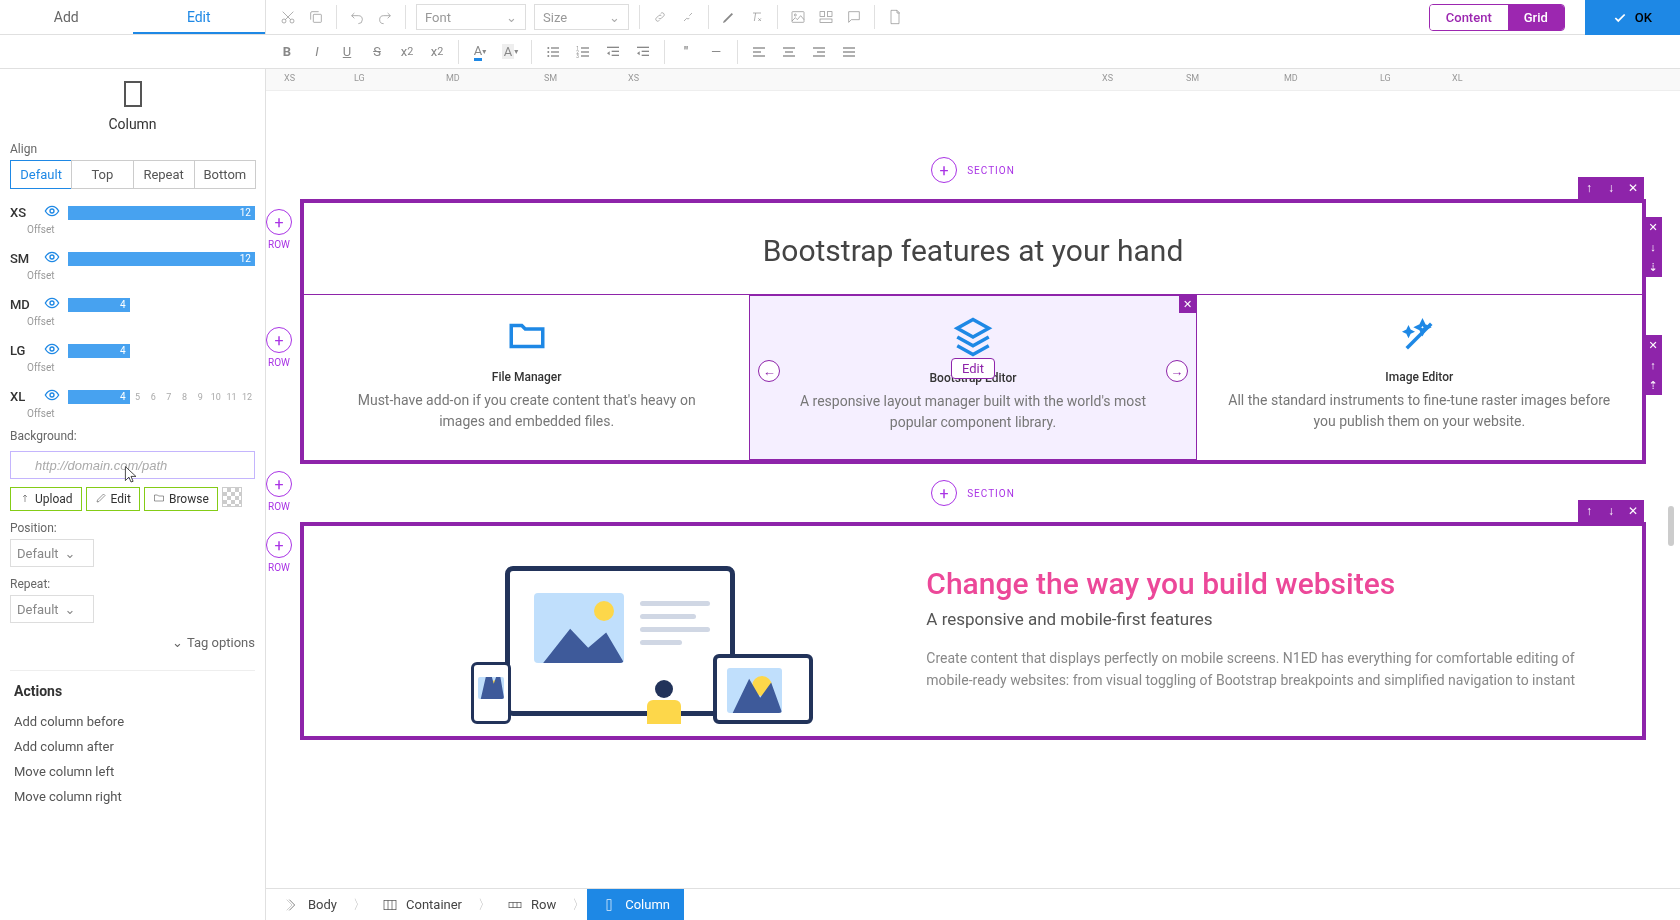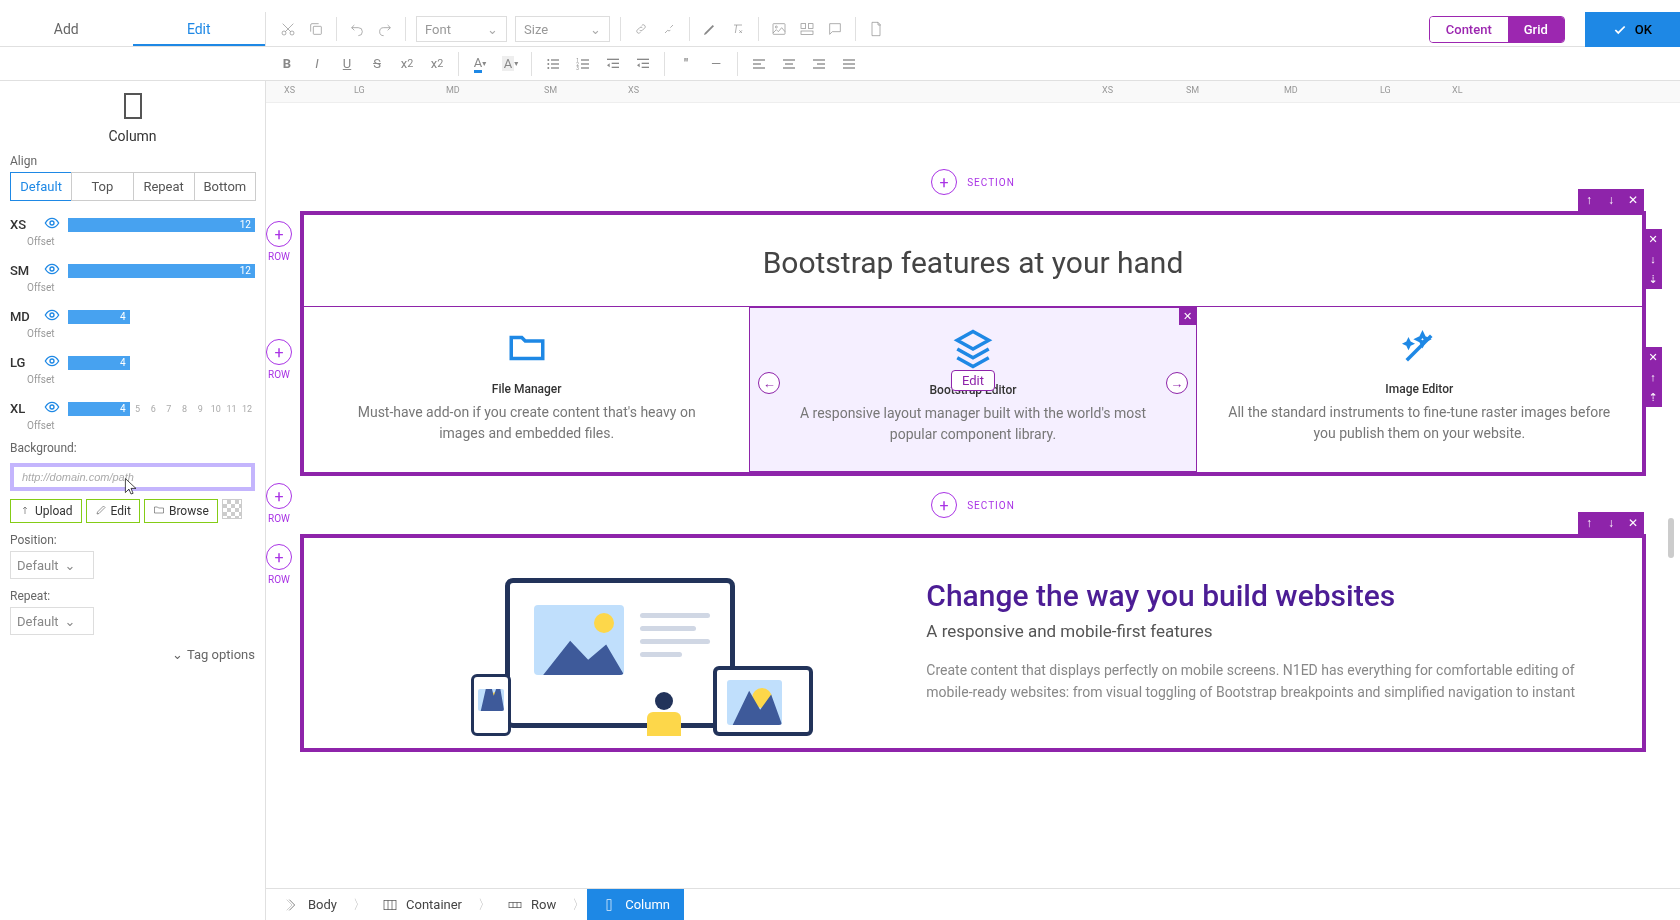--- a/index.html
+++ b/index.html
@@ -1,29 +1,29 @@
 <!DOCTYPE html>
 <html><head>
 <meta charset="utf-8">
 <style>
 * { box-sizing: border-box; margin: 0; padding: 0; }
 body { font-family: -apple-system, BlinkMacSystemFont, "Segoe UI", Roboto, sans-serif; font-size: 13px; color: #333; overflow: hidden; height: 920px; width: 1680px; position: relative; }
 
 
-.topbar { height: 35px; display: flex; border-bottom: 1px solid #e0e0e0; margin-top: 12px; }
+.topbar { height: 35px; display: flex; border-bottom: 1px solid #e0e0e0; }
 .topbar-left { width: 266px; display: flex; border-right: 1px solid #e0e0e0; }
 .topbar-left .tab { flex: 1; text-align: center; line-height: 35px; color: #666; cursor: pointer; font-size: 14px; }
 .topbar-left .tab.active { color: #1e88e5; border-bottom: 2px solid #1e88e5; }
 .topbar-right { flex: 1; display: flex; align-items: center; padding: 0 8px; }
 .tb-sep { width: 1px; height: 24px; background: #e0e0e0; margin: 0 6px; }
 .tb-btn { width: 28px; height: 28px; display: flex; align-items: center; justify-content: center; color: #888; cursor: pointer; border-radius: 3px; }
 .tb-btn svg { width: 16px; height: 16px; }
 .tb-select { height: 26px; border: 1px solid #ddd; padding: 0 8px; color: #999; font-size: 13px; margin: 0 4px; cursor: pointer; display: flex; align-items: center; }
 .tb-select .chev { margin-left: auto; color: #aaa; }
-.tb-select.font { width: 91px; }
+.tb-select.font { width: 110px; }
 .tb-select.size { width: 95px; }
 .topbar-right .spacer { flex: 1; }
 .pill-group { display: flex; border: 1px solid #9c27b0; border-radius: 4px; overflow: hidden; margin-right: 12px; }
 .pill { padding: 5px 16px; cursor: pointer; font-weight: 500; }
 .pill.content { color: #9c27b0; background: #fff; }
 .pill.grid { background: #9c27b0; color: #fff; }
 .ok-btn { background: #1e88e5; color: #000000; height: 35px; padding: 0 28px; display: flex; align-items: center; font-weight: 500; cursor: pointer; gap: 8px; }
 
 
 .topbar2 { height: 34px; display: flex; border-bottom: 1px solid #e0e0e0; align-items: center; padding-left: 272px; }
@@ -44,21 +44,21 @@
 .bp-head { display: flex; align-items: center; gap: 8px; }
 .bp-name { width: 26px; font-weight: 500; color: #333; }
 .eye { color: #1e88e5; }
 .bp-bar { flex: 1; height: 14px; position: relative; }
 .bp-fill { height: 14px; background: #47a2f0; position: relative; }
 .bp-fill span { position: absolute; right: 4px; color: #fff; font-size: 10px; line-height: 14px; }
 .bp-marks { position: absolute; left: 0; right: 0; top: 0; display: flex; }
 .bp-mark { flex: 1; text-align: center; font-size: 9px; color: #aaa; line-height: 14px; }
 .bp-offset { font-size: 10px; color: #999; margin-left: 17px; margin-top: 2px; }
 
-.bg-input { width: 100%; height: 28px; border: 4px solid #c4b5fd; padding: 0 8px; margin: 4px 0; font-size: 11px; }
+.bg-input { width: 100%; height: 28px; border: 1px solid #c4b5fd; padding: 0 24px; margin: 4px 0; font-size: 13px; }
 .bg-input::placeholder { color: #aaa; font-style: italic; }
 .btn-row { display: flex; gap: 4px; margin-top: 4px; }
 .small-btn { border: 1px solid #84cc16; padding: 4px 8px; display: flex; align-items: flex-start; gap: 4px; cursor: pointer; font-size: 12px; }
 .color-swatch { width: 20px; height: 20px; border: 1px solid #ccc; background: repeating-conic-gradient(#ccc 0 25%, #fff 0 50%) 0 0/8px 8px; }
 
 .pos-select { width: 84px; height: 28px; border: 1px solid #ddd; padding: 0 6px; color: #888; display: flex; align-items: center; gap: 6px; margin-top: 4px; cursor: pointer; }
 .tag-opts { text-align: right; color: #666; margin-top: 12px; cursor: pointer; font-size: 13px; }
 .tag-opts::before { content: "⌄"; margin-right: 4px; }
 
 .actions-section { border-top: 1px solid #eee; margin-top: 20px; padding: 12px 4px; }
@@ -97,21 +97,21 @@
 .nav-arrow.left { left: 8px; }
 .nav-arrow.right { right: 8px; }
 .x-badge { position:absolute; right:-1px; top:-1px; width:18px; height:18px; background:#8e24aa; color:#fff; display:flex;align-items:center;justify-content:center; cursor:pointer; font-size: 11px; }
 
 .feature-icon svg { width: 42px; height: 42px; stroke: #1e88e5; fill: none; stroke-width: 2; }
 
 .second-section { margin-top: 10px; }
 .second-content { display: flex; padding: 40px 50px 20px; gap: 40px; }
 .illustration { flex: 0 0 43%; display:flex; align-items:flex-end; justify-content:center; }
 .text-block { flex: 1; }
-.text-block h2 { font-size: 30px; color: #4c1d95; font-weight: 500; margin-bottom: 8px; }
+.text-block h2 { font-size: 30px; color: #ec4899; font-weight: 500; margin-bottom: 8px; }
 .text-block .subtitle { font-size: 17px; color: #555; margin-bottom: 18px; }
 .text-block .body { color: #888; line-height: 1.6; font-size: 14px; }
 
 
 .device-monitor { width:230px; height:150px; border:5px solid #22335a; border-radius:8px; background:#fff; position:relative; }
 .device-monitor .thumb { position:absolute; left:24px; top:22px; width:90px; height:70px; background:#c0dffc; border-radius:4px; overflow:hidden; }
 .sun { width:20px; height:20px; background:#fdd74a; border-radius:50%; position:absolute; right:10px; top:8px; }
 .mountain { position:absolute; bottom:0; left:0; right:0; height:38px; background:#3e5a9a; clip-path: polygon(10% 100%, 40% 10%, 60% 60%, 80% 20%, 100% 100%, 0 100%); }
 .lines { position:absolute; right:20px; top:30px; width:70px; }
 .lines div { height:5px; background:#d0d7e4; margin-bottom:8px; border-radius:3px; }
@@ -468,20 +468,29 @@
         <span>⌄</span>
       </div>
     <div class="section-label">Repeat:</div>
     <div class="pos-select">
         <span>Default</span>
         <span>⌄</span>
       </div>
 
     <div class="tag-opts">Tag options</div>
 
+    <div class="actions-section">
+      <h4>Actions</h4>
+      <div id="actions-list">
+          <div class="action">Add column before</div>
+          <div class="action">Add column after</div>
+          <div class="action">Move column left</div>
+          <div class="action">Move column right</div>
+        </div>
+    </div>
 
     <svg class="cursor" viewBox="0 0 20 28">
         <path d="M2 2l0 20 5-5 3 7 3-1-3-7h7z" fill="white" stroke="black"></path>
       </svg>
   </div>
 
   <div class="main">
     <div class="rulers">
       <span class="rl" style="left:18px">XS</span>
       <span class="rl" style="left:88px">LG</span>

